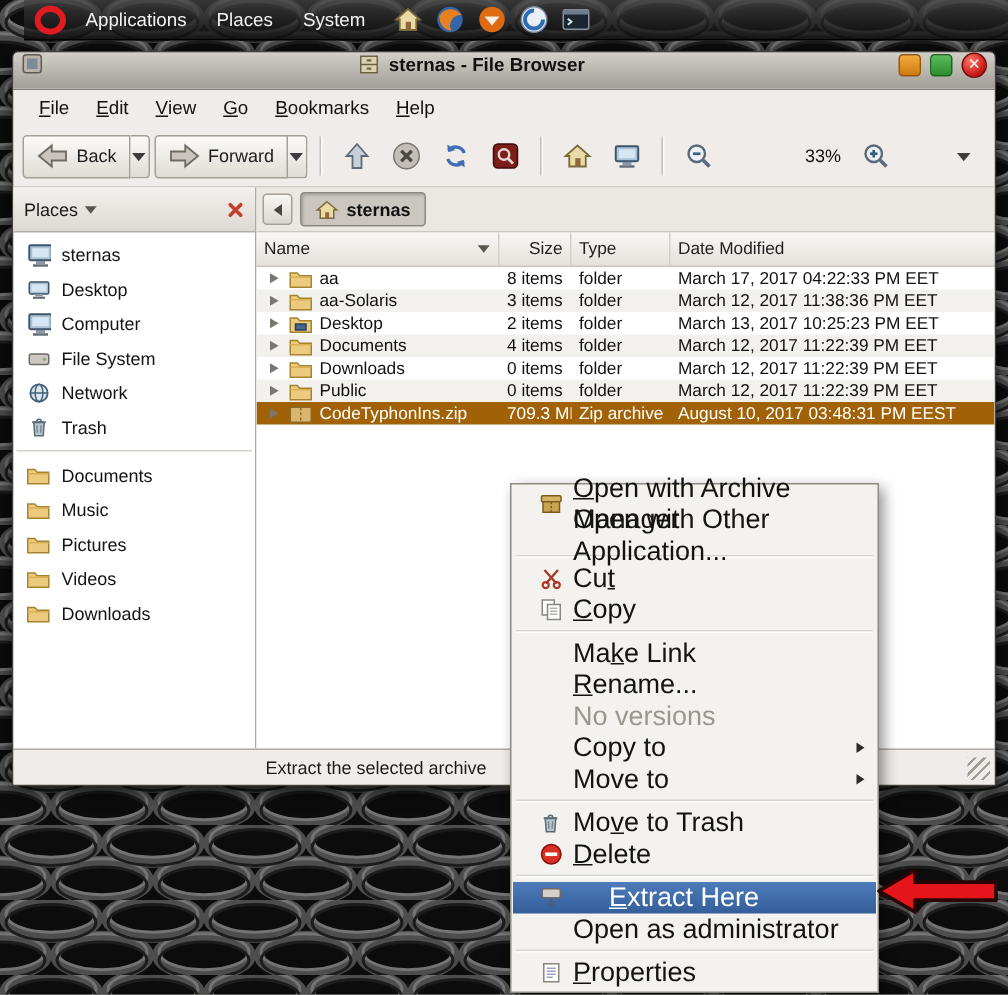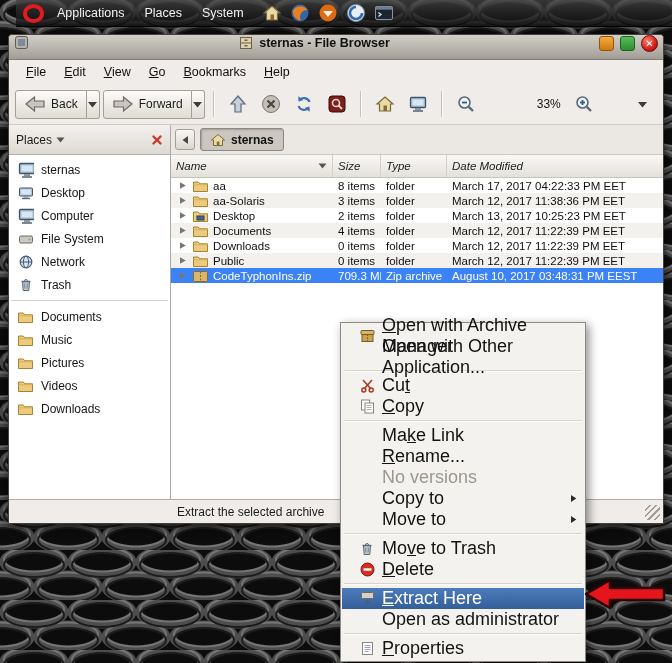--- a/index.html
+++ b/index.html
@@ -68,47 +68,47 @@
   .pathbar{height:29px;flex:0 0 29px;background:#ebe8e3;border-bottom:1px solid #ccc8c1;
            display:flex;align-items:center;gap:5px;padding:0 4px;}
   .pbtn-small{width:20px;height:21px;box-sizing:border-box;border:1px solid #a59f96;border-radius:3px;
               background:linear-gradient(#f8f7f4,#dbd7d0);display:flex;align-items:center;justify-content:center;}
   .pbtn-current{height:23px;display:flex;align-items:center;gap:5px;padding:0 9px;box-sizing:border-box;
                 border:1px solid #8d8981;border-radius:3px;background:#cbc7c0;
                 box-shadow:inset 1px 1px 2px rgba(0,0,0,.22);font-size:12px;font-weight:bold;color:#111;}
 
   .listheader{height:22px;flex:0 0 22px;display:flex;background:linear-gradient(#f9f8f6,#e4e1da);
               border-bottom:1px solid #c7c3bc;font-size:11.5px;color:#222;}
-  .hcell{display:flex;align-items:center;padding:8px 5px;border-right:1px solid #d4d0c9;box-sizing:border-box;font-style:italic;}
-  .hc-name{width:162px;} .hc-size{width:48px;} .hc-type{width:66px;} .hc-date{flex:1;border-right:none;}
+  .hcell{display:flex;align-items:center;padding:8px 5px;border-right:1px solid #d4d0c9;box-sizing:border-box;}
+  .hc-name{width:162px;} .hc-size{width:48px;justify-content:flex-end;} .hc-type{width:66px;} .hc-date{flex:1;border-right:none;}
   .hsort{margin-left:auto;display:flex;}
 
   .rows{flex:1;background:#fff;overflow:hidden;}
   .frow{height:15px;display:flex;align-items:center;font-size:11.5px;color:#101010;white-space:nowrap;}
   .frow.alt{background:#f3f1ee;}
-  .frow.selected{background:#3b82f6;color:#fff;}
+  .frow.selected{background:#a16207;color:#fff;}
   .cell-name{width:162px;flex:0 0 162px;display:flex;align-items:center;gap:4px;padding:0 2px 0 6px;
              box-sizing:border-box;overflow:hidden;}
   .cell-size{width:48px;flex:0 0 48px;padding:0 5px;box-sizing:border-box;overflow:hidden;}
   .cell-type{width:66px;flex:0 0 66px;padding:0 5px;box-sizing:border-box;overflow:hidden;}
   .cell-date{flex:1;padding:0 5px;box-sizing:border-box;overflow:hidden;}
   .exp{width:10px;display:flex;justify-content:center;flex:0 0 10px;}
   .ficon{width:18px;display:flex;justify-content:center;flex:0 0 18px;}
 
   .statusbar{height:24px;flex:0 0 24px;border-top:1px solid #b1ada6;background:#efecea;display:flex;
              align-items:center;font-size:12px;color:#1c1c1c;padding-left:168px;position:relative;box-sizing:border-box;}
   .grip{position:absolute;right:3px;bottom:3px;width:15px;height:15px;
         background:repeating-linear-gradient(135deg,transparent 0 3px,#a19d95 3px 4.5px);}
 
   
   .context-menu{position:absolute;left:340px;top:322px;width:246px;box-sizing:border-box;z-index:30;
                 background:#f4f2ef;border:1px solid #8f8b84;box-shadow:3px 3px 9px rgba(0,0,0,.45);padding:2px 1px;}
   .mitem{height:21px;display:flex;align-items:center;padding:0 7px 0 15px;font-size:18px;color:#131313;}
   .micon{width:20px;flex:0 0 20px;display:flex;align-items:center;justify-content:center;margin-right:5px;}
-  .mitem.highlight{background:linear-gradient(#4d7cba,#335e9a);color:#fff;}
+  .mitem.highlight{background:linear-gradient(#4d7cba,#335e9a);color:#fff;gap:24px;}
   .mitem.disabled{color:#9b978f;}
   .subarrow{margin-left:auto;display:flex;}
   .msep{height:0;border-top:1px solid #d8d4cd;border-bottom:1px solid #fdfdfc;margin:3px 2px;}
 
   .red-arrow{position:absolute;left:580px;top:576px;z-index:40;}
 </style>
 </head>
 <body>
 
 <svg id="bg" width="672" height="663">

